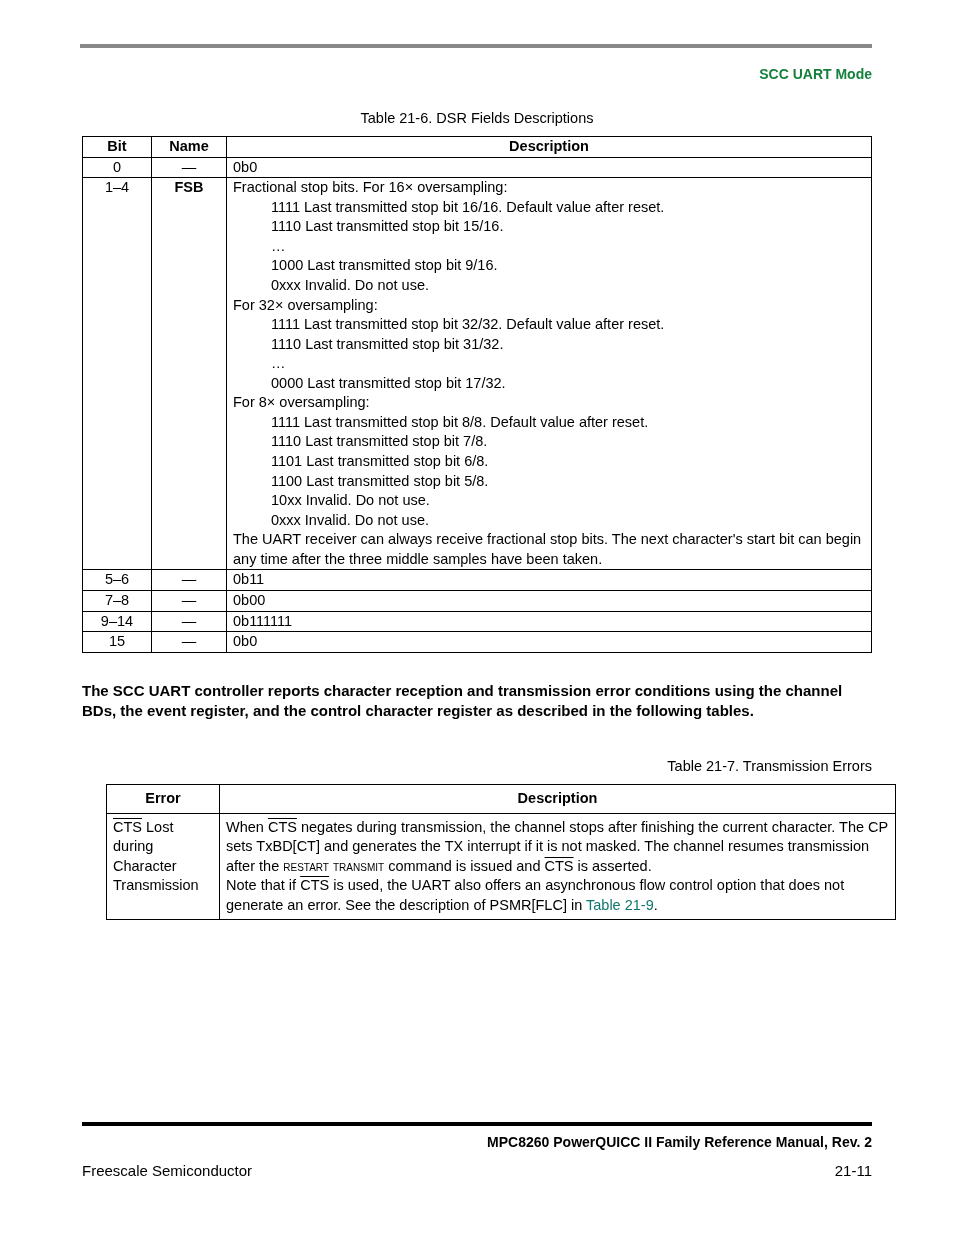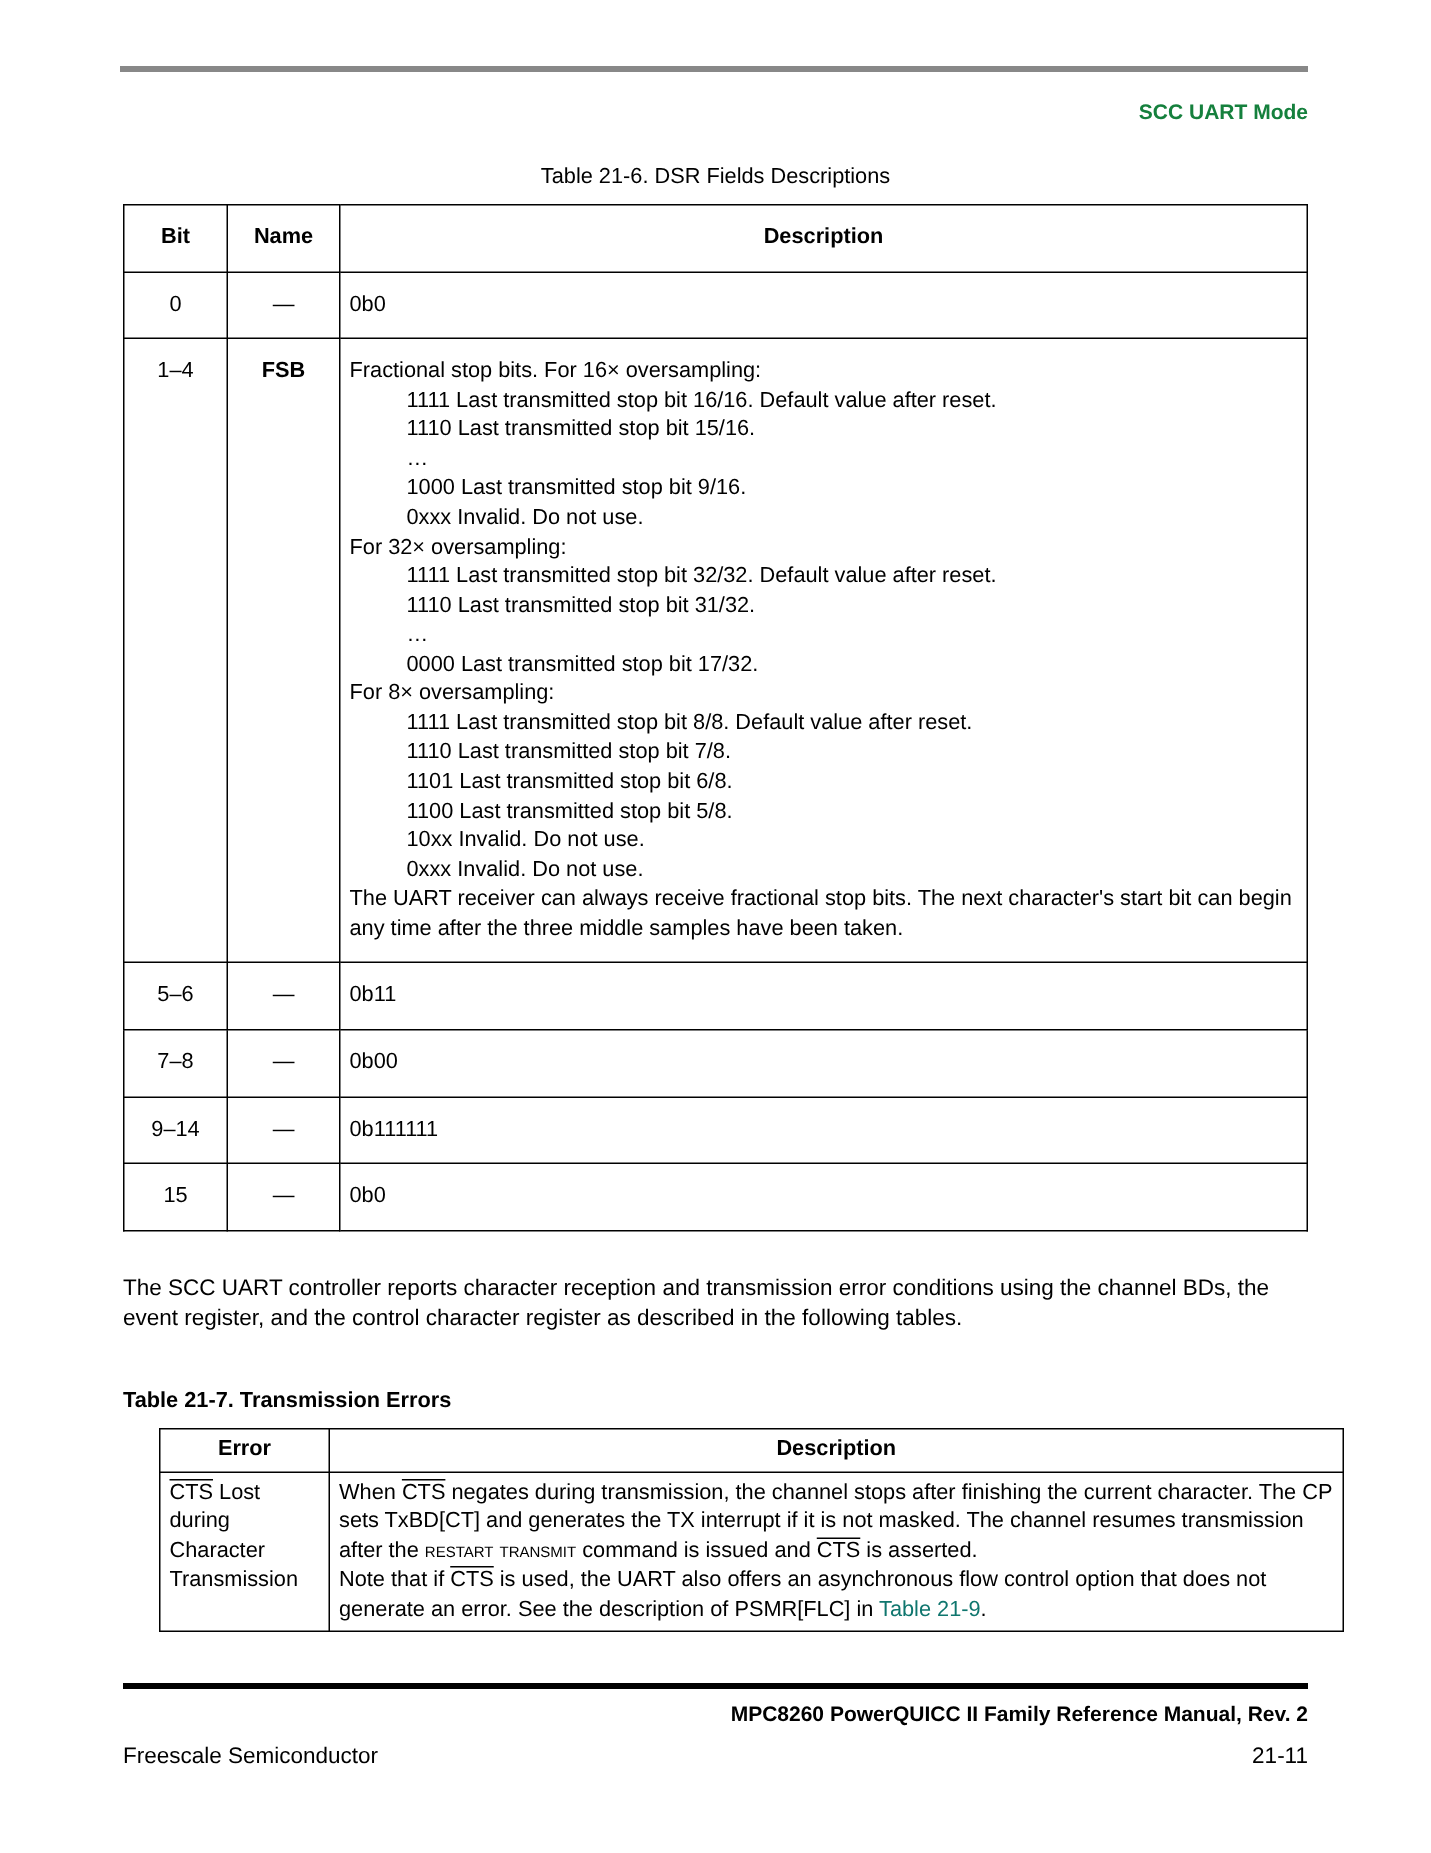--- a/index.html
+++ b/index.html
@@ -40,21 +40,21 @@
     margin: 0 0 10px 0;
   }
   table.reg {
     border-collapse: collapse;
     width: 100%;
     font-size: 14.5px;
     margin-bottom: 28px;
   }
   table.reg th, table.reg td {
     border: 1px solid #000;
-    padding: 12px 6px;
+    padding: 0 6px;
     vertical-align: top;
     text-align: left;
     line-height: 1.35;
   }
   table.reg th {
     text-align: center;
     font-weight: bold;
   }
   .col-bit { width: 56px; text-align: center; }
   .col-name { width: 62px; text-align: center; font-weight: bold; }
@@ -64,25 +64,26 @@
   .fsb-block { line-height: 1.35; }
   .section-head {
     font-size: 25px;
     font-weight: bold;
     margin: 8px 0 18px 0;
   }
   .para {
     font-size: 15px;
     line-height: 1.38;
     margin-bottom: 28px;
+    font-weight: bold;
   }
   .tx-caption {
-    text-align: left;
-    font-size: 14.5px;
-    font-weight: bold;
+    text-align: right;
+    font-size: 14.5px;
+    font-weight: normal;
     margin: 36px 0 10px 0;
   }
   table.txerr {
     border-collapse: collapse;
     width: 100%;
     font-size: 14.5px;
     margin-left: 24px;
   }
   table.txerr th, table.txerr td {
     border: 1px solid #000;

